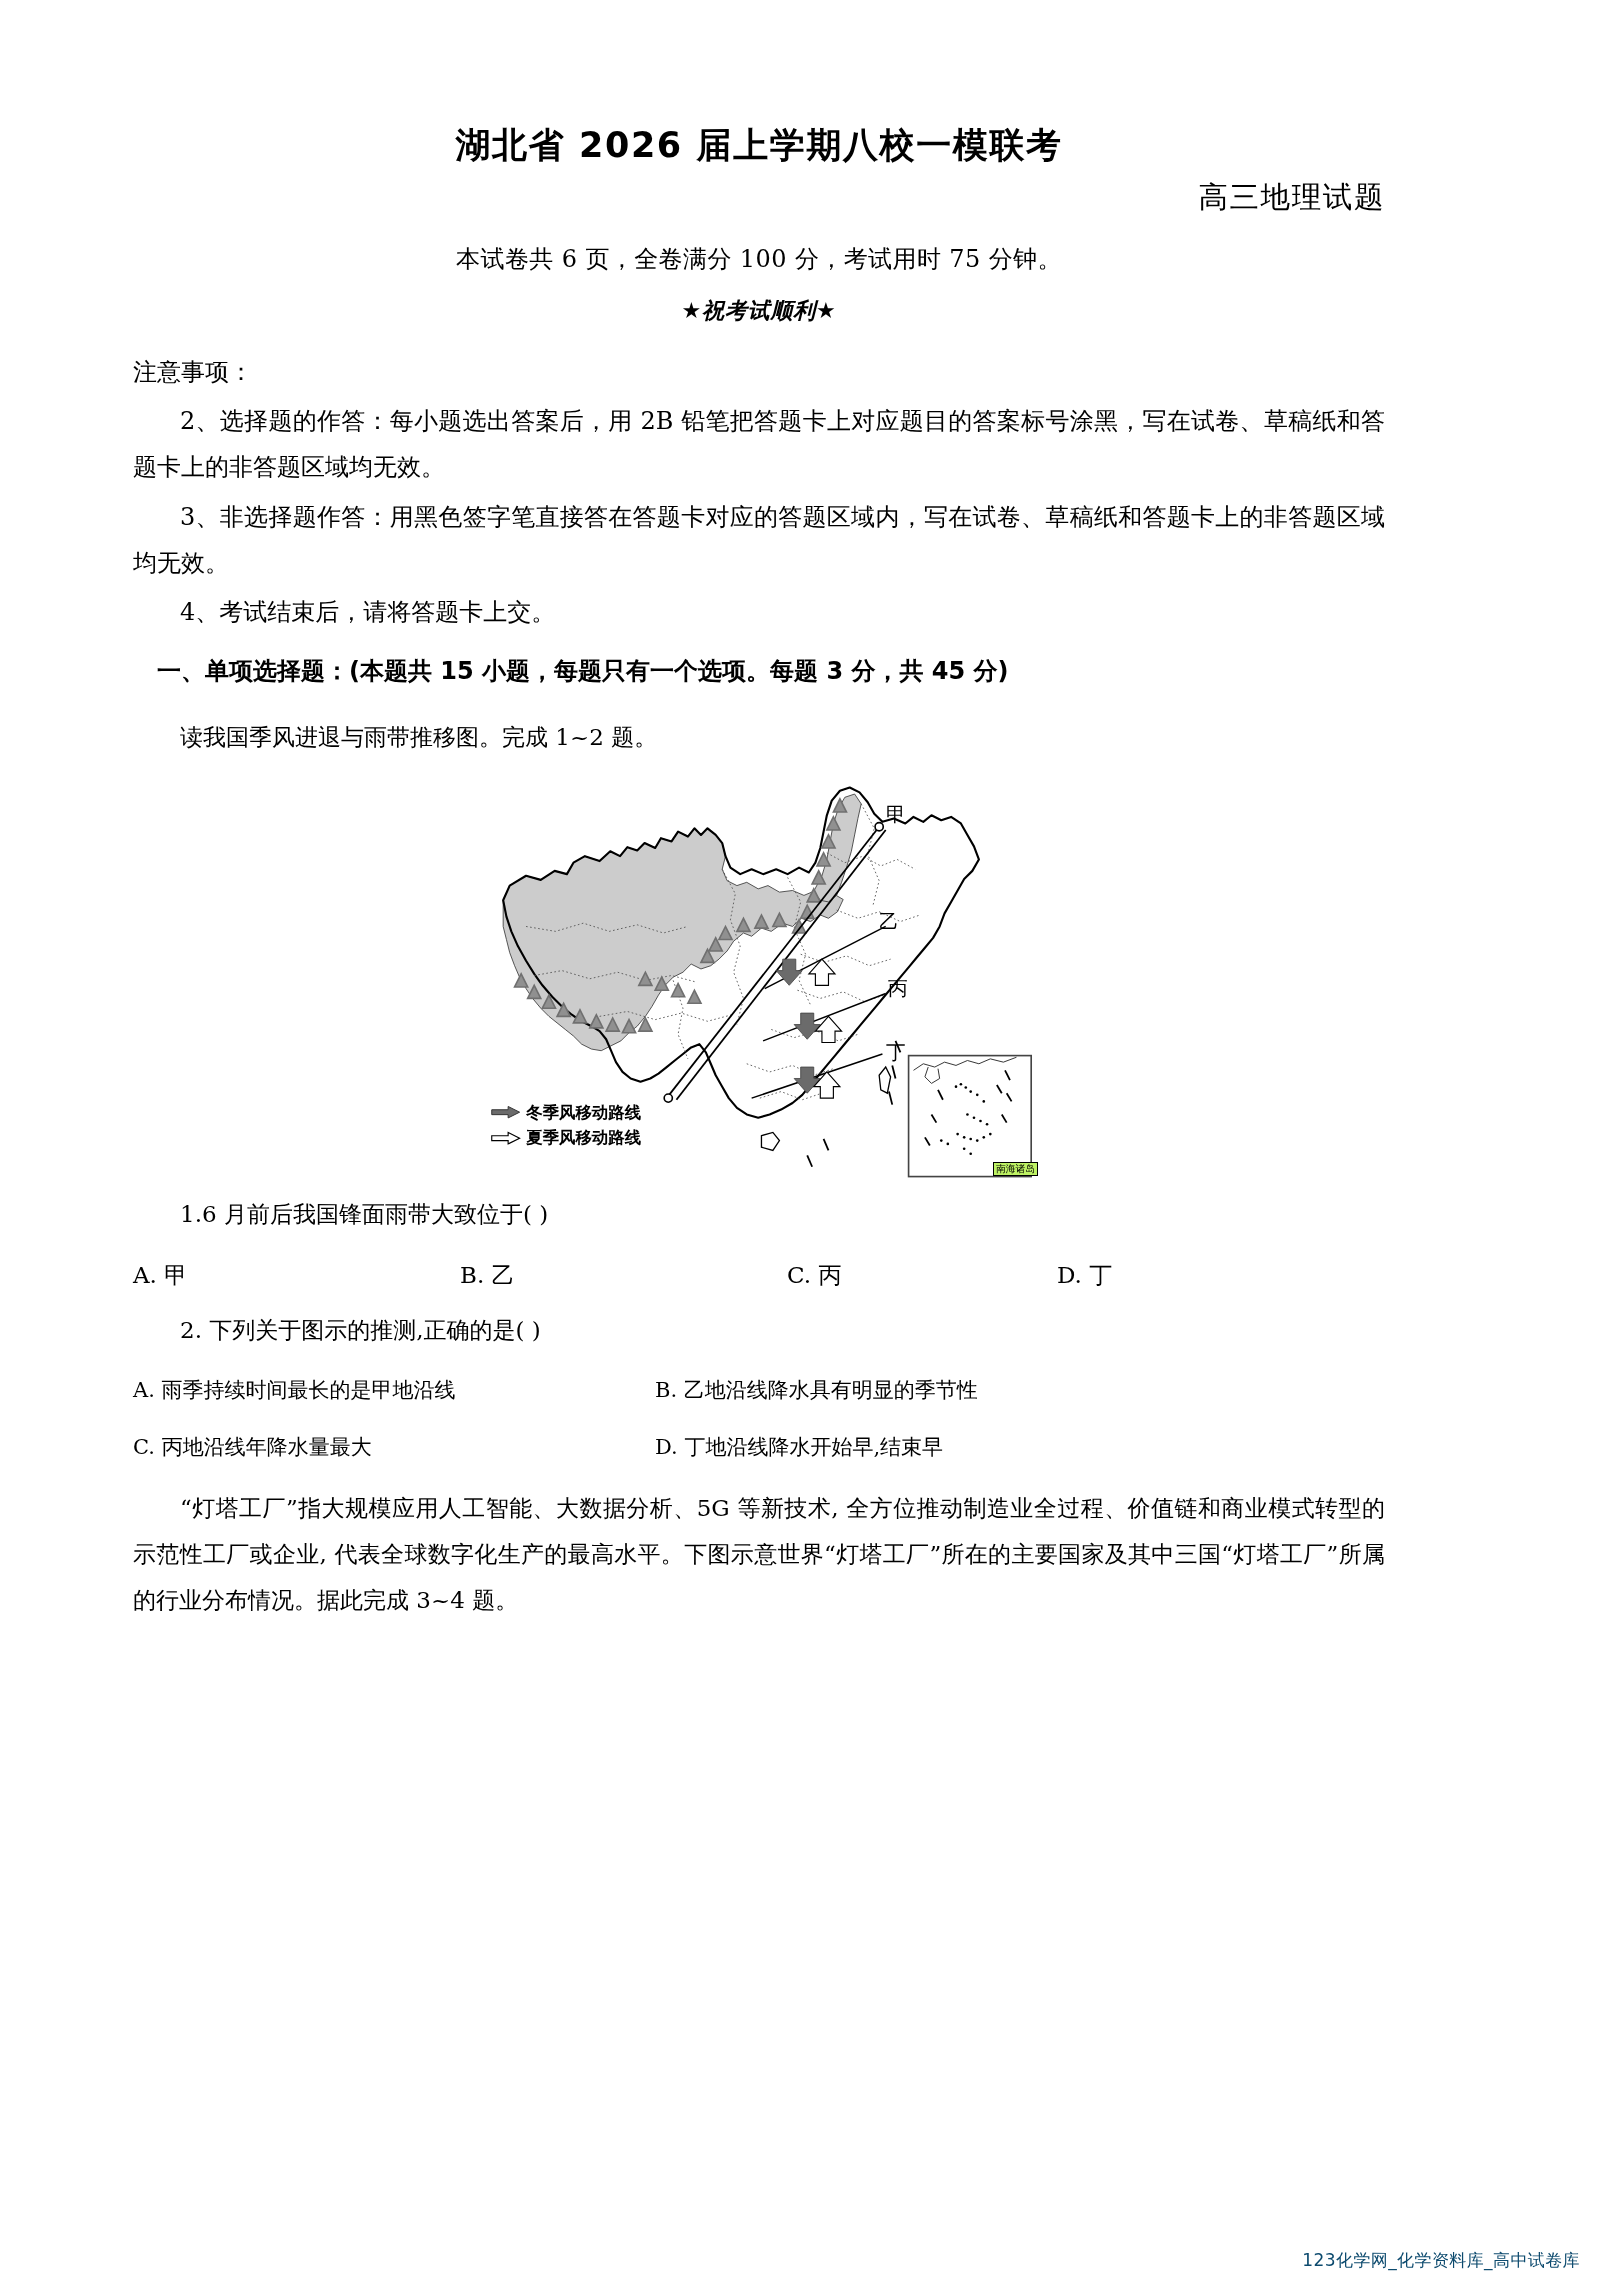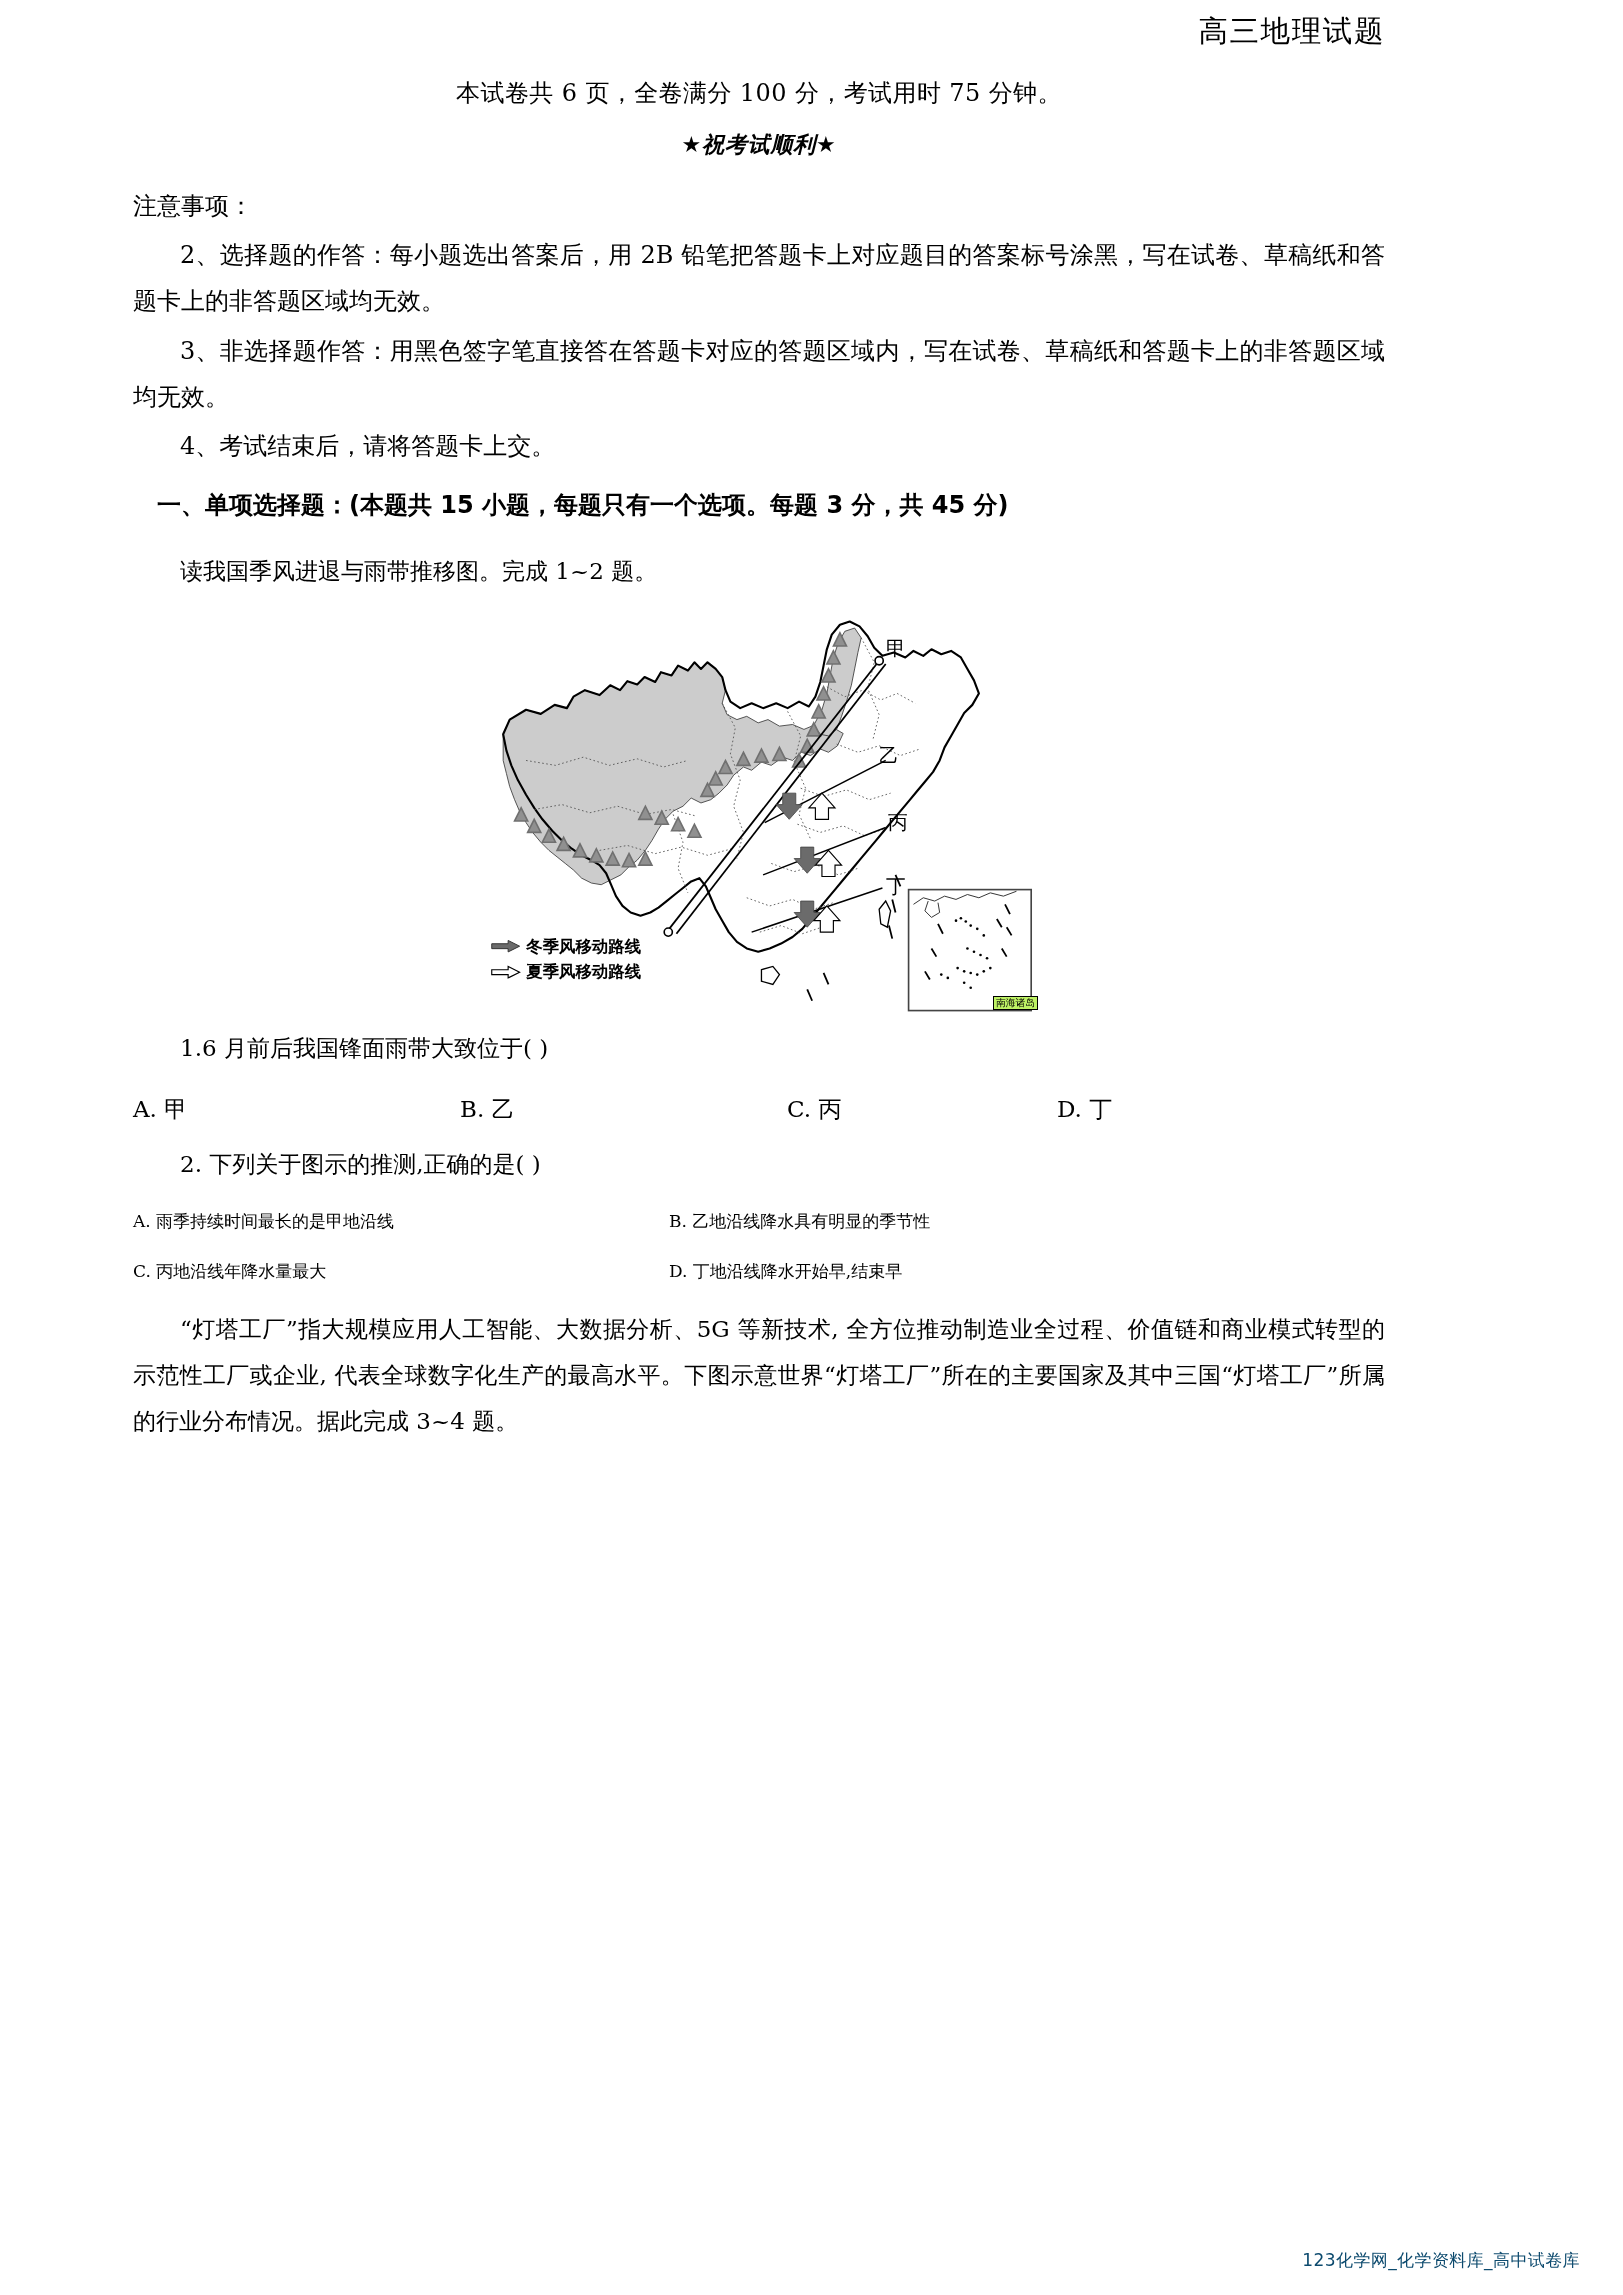--- a/index.html
+++ b/index.html
@@ -114,24 +114,23 @@
     margin-top: 19.6px;
     line-height: 1.7;
   }
   .opt-row-4 > div:nth-child(1) { width: 327px; }
   .opt-row-4 > div:nth-child(2) { width: 327px; }
   .opt-row-4 > div:nth-child(3) { width: 270px; }
   .opt-row-4 > div:nth-child(4) { width: 245px; }
 
   .opt-row-2 {
     display: flex;
-    font-size: 17px;
+    font-size: 21px;
     margin-top: 21px;
     line-height: 1.7;
-    gap: 14px;
   }
   .opt-row-2 > div:nth-child(1) { width: 522px; }
   .opt-row-2 > div:nth-child(2) { width: 491px; }
 
   
   .figure {
     margin-top: 11.5px;
     display: flex;
     justify-content: center;
   }
@@ -185,20 +184,21 @@
     font-family: "DejaVu Sans", "Liberation Sans", sans-serif;
     letter-spacing: 0.4px;
   }
 </style>
 </head>
 <body>
 
 <div class="page">
   <div class="content">
 
+    <div class="doc-title">湖北省 2026 届上学期八校一模联考</div>
     <div class="doc-subtitle">高三地理试题</div>
     <div class="doc-meta">本试卷共 6 页，全卷满分 100 分，考试用时 75 分钟。</div>
     <div class="doc-wish">★祝考试顺利★</div>
 
     <div class="notice-head">注意事项：</div>
     <div class="notice-item">2、选择题的作答：每小题选出答案后，用 2B 铅笔把答题卡上对应题目的答案标号涂黑，写在试卷、草稿纸和答题卡上的非答题区域均无效。</div>
     <div class="notice-item">3、非选择题作答：用黑色签字笔直接答在答题卡对应的答题区域内，写在试卷、草稿纸和答题卡上的非答题区域均无效。</div>
     <div class="notice-item">4、考试结束后，请将答题卡上交。</div>
 
     <div class="section-head"><b>一、单项选择题：</b><b>(本题共 15 小题，每题只有一个选项。每题 3 分，共 45 分)</b></div>

